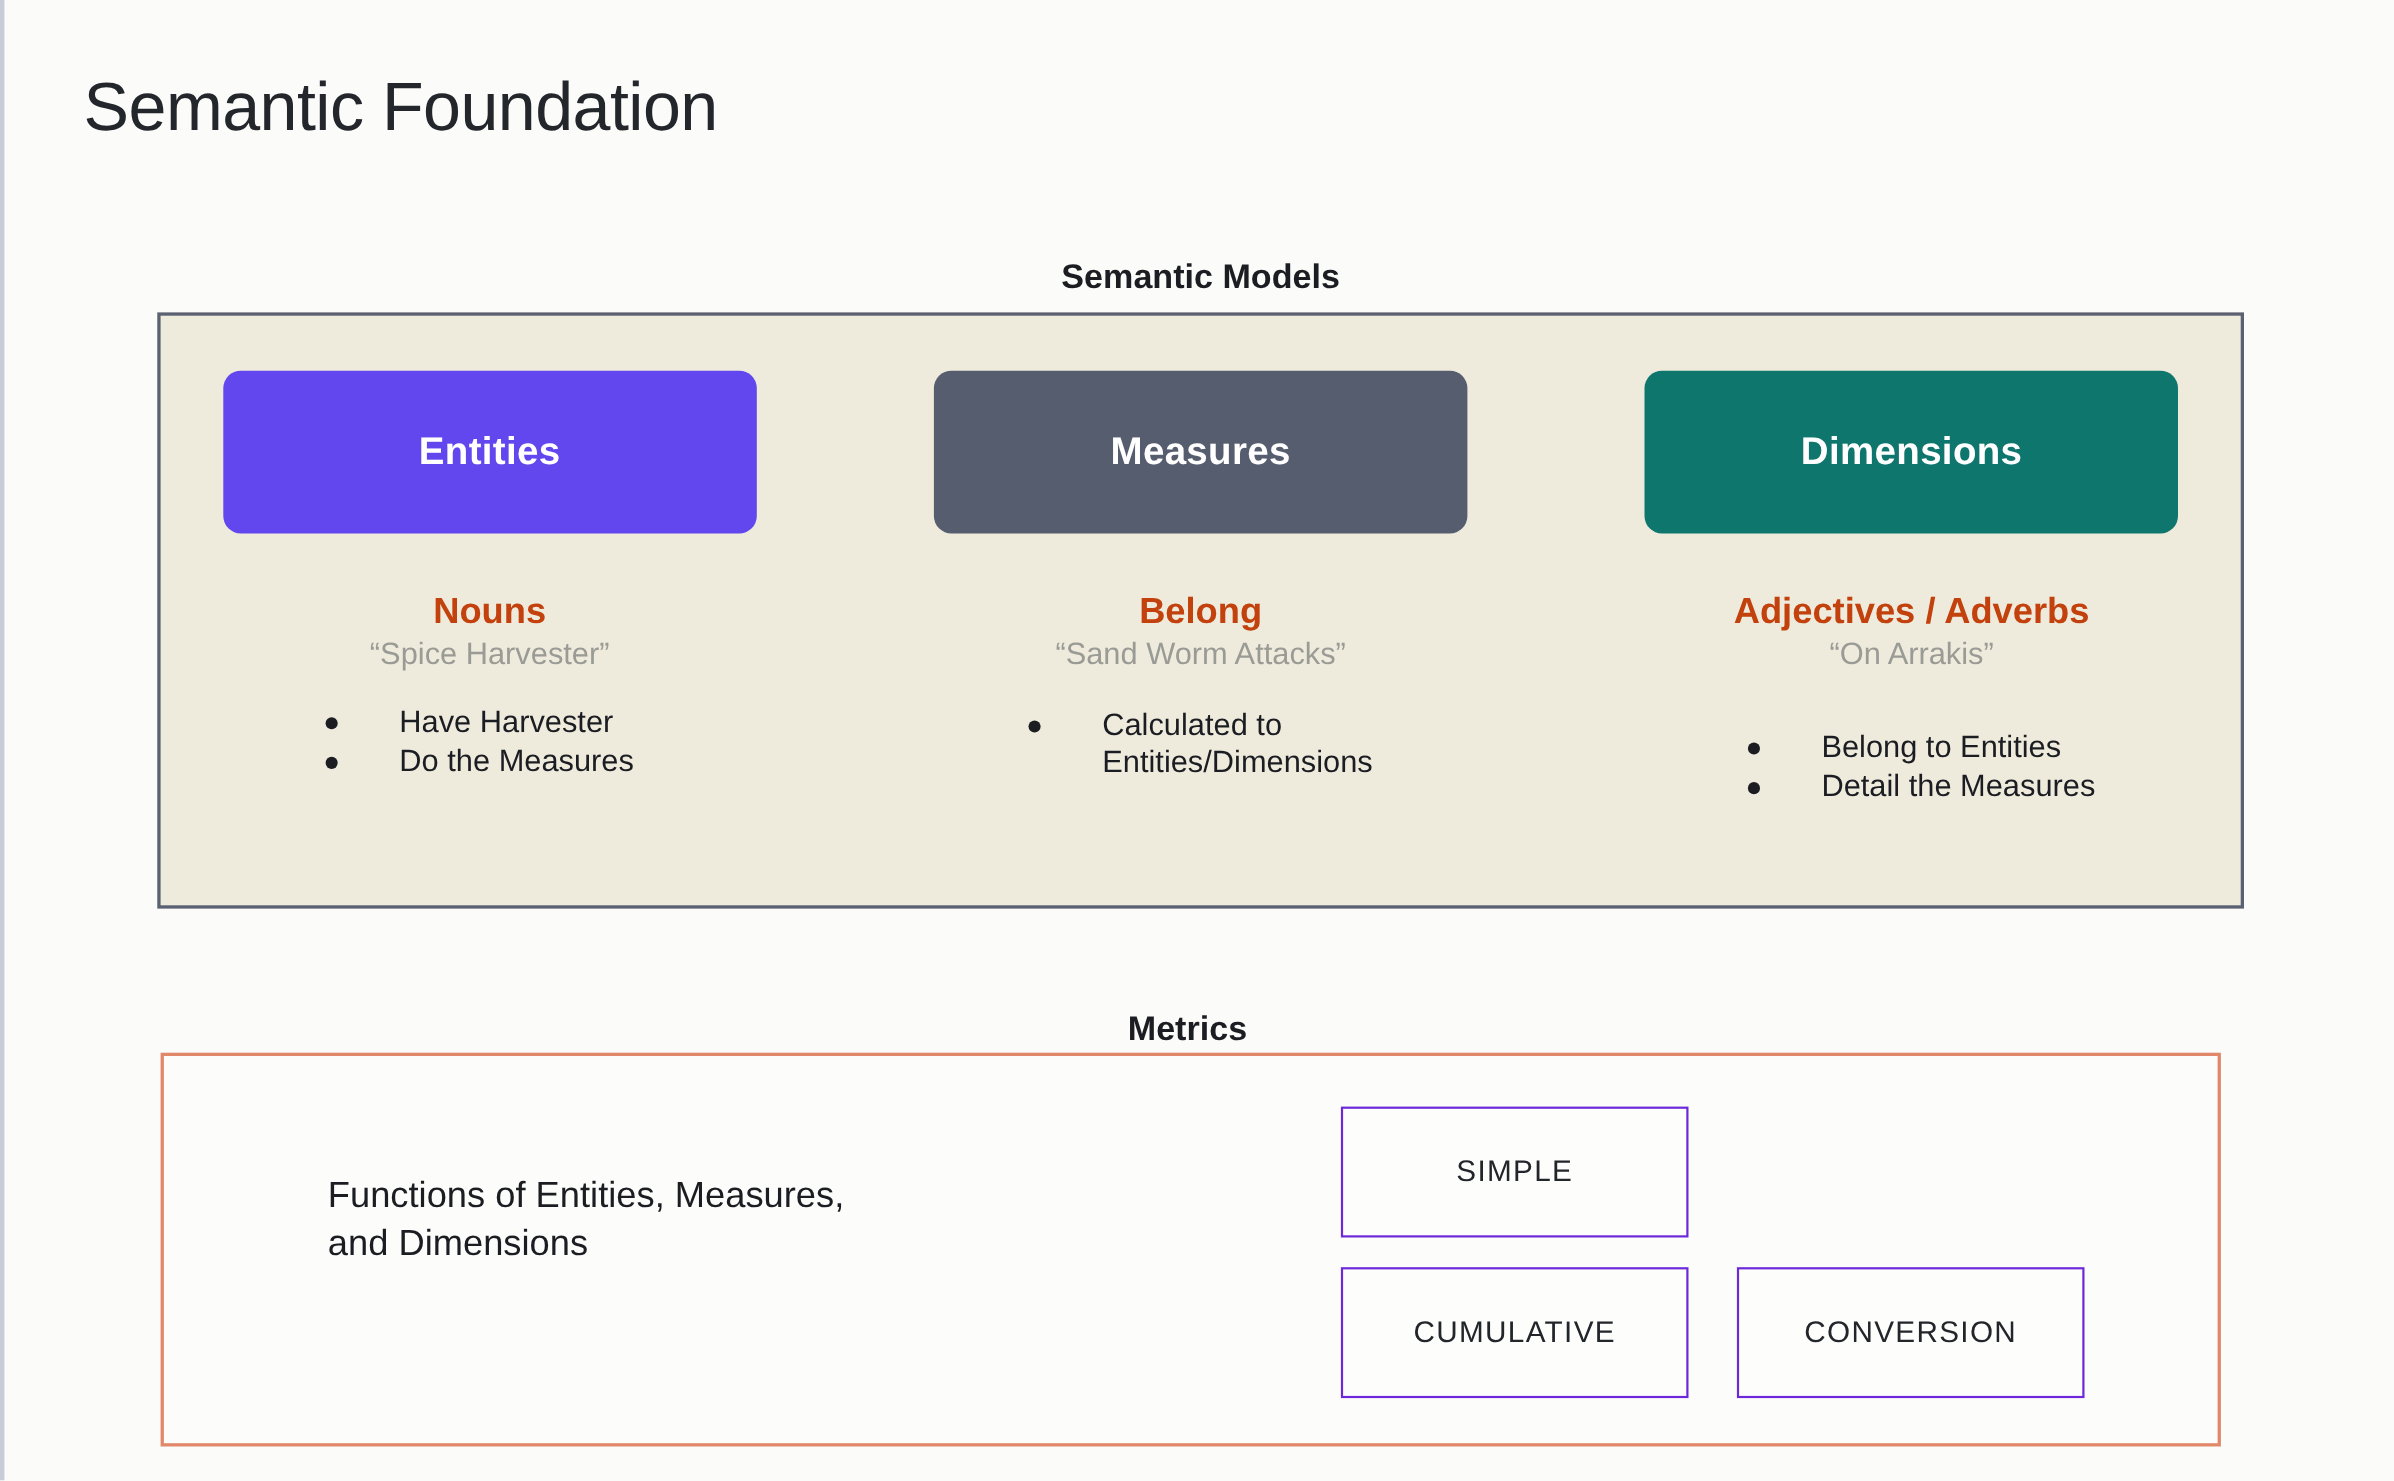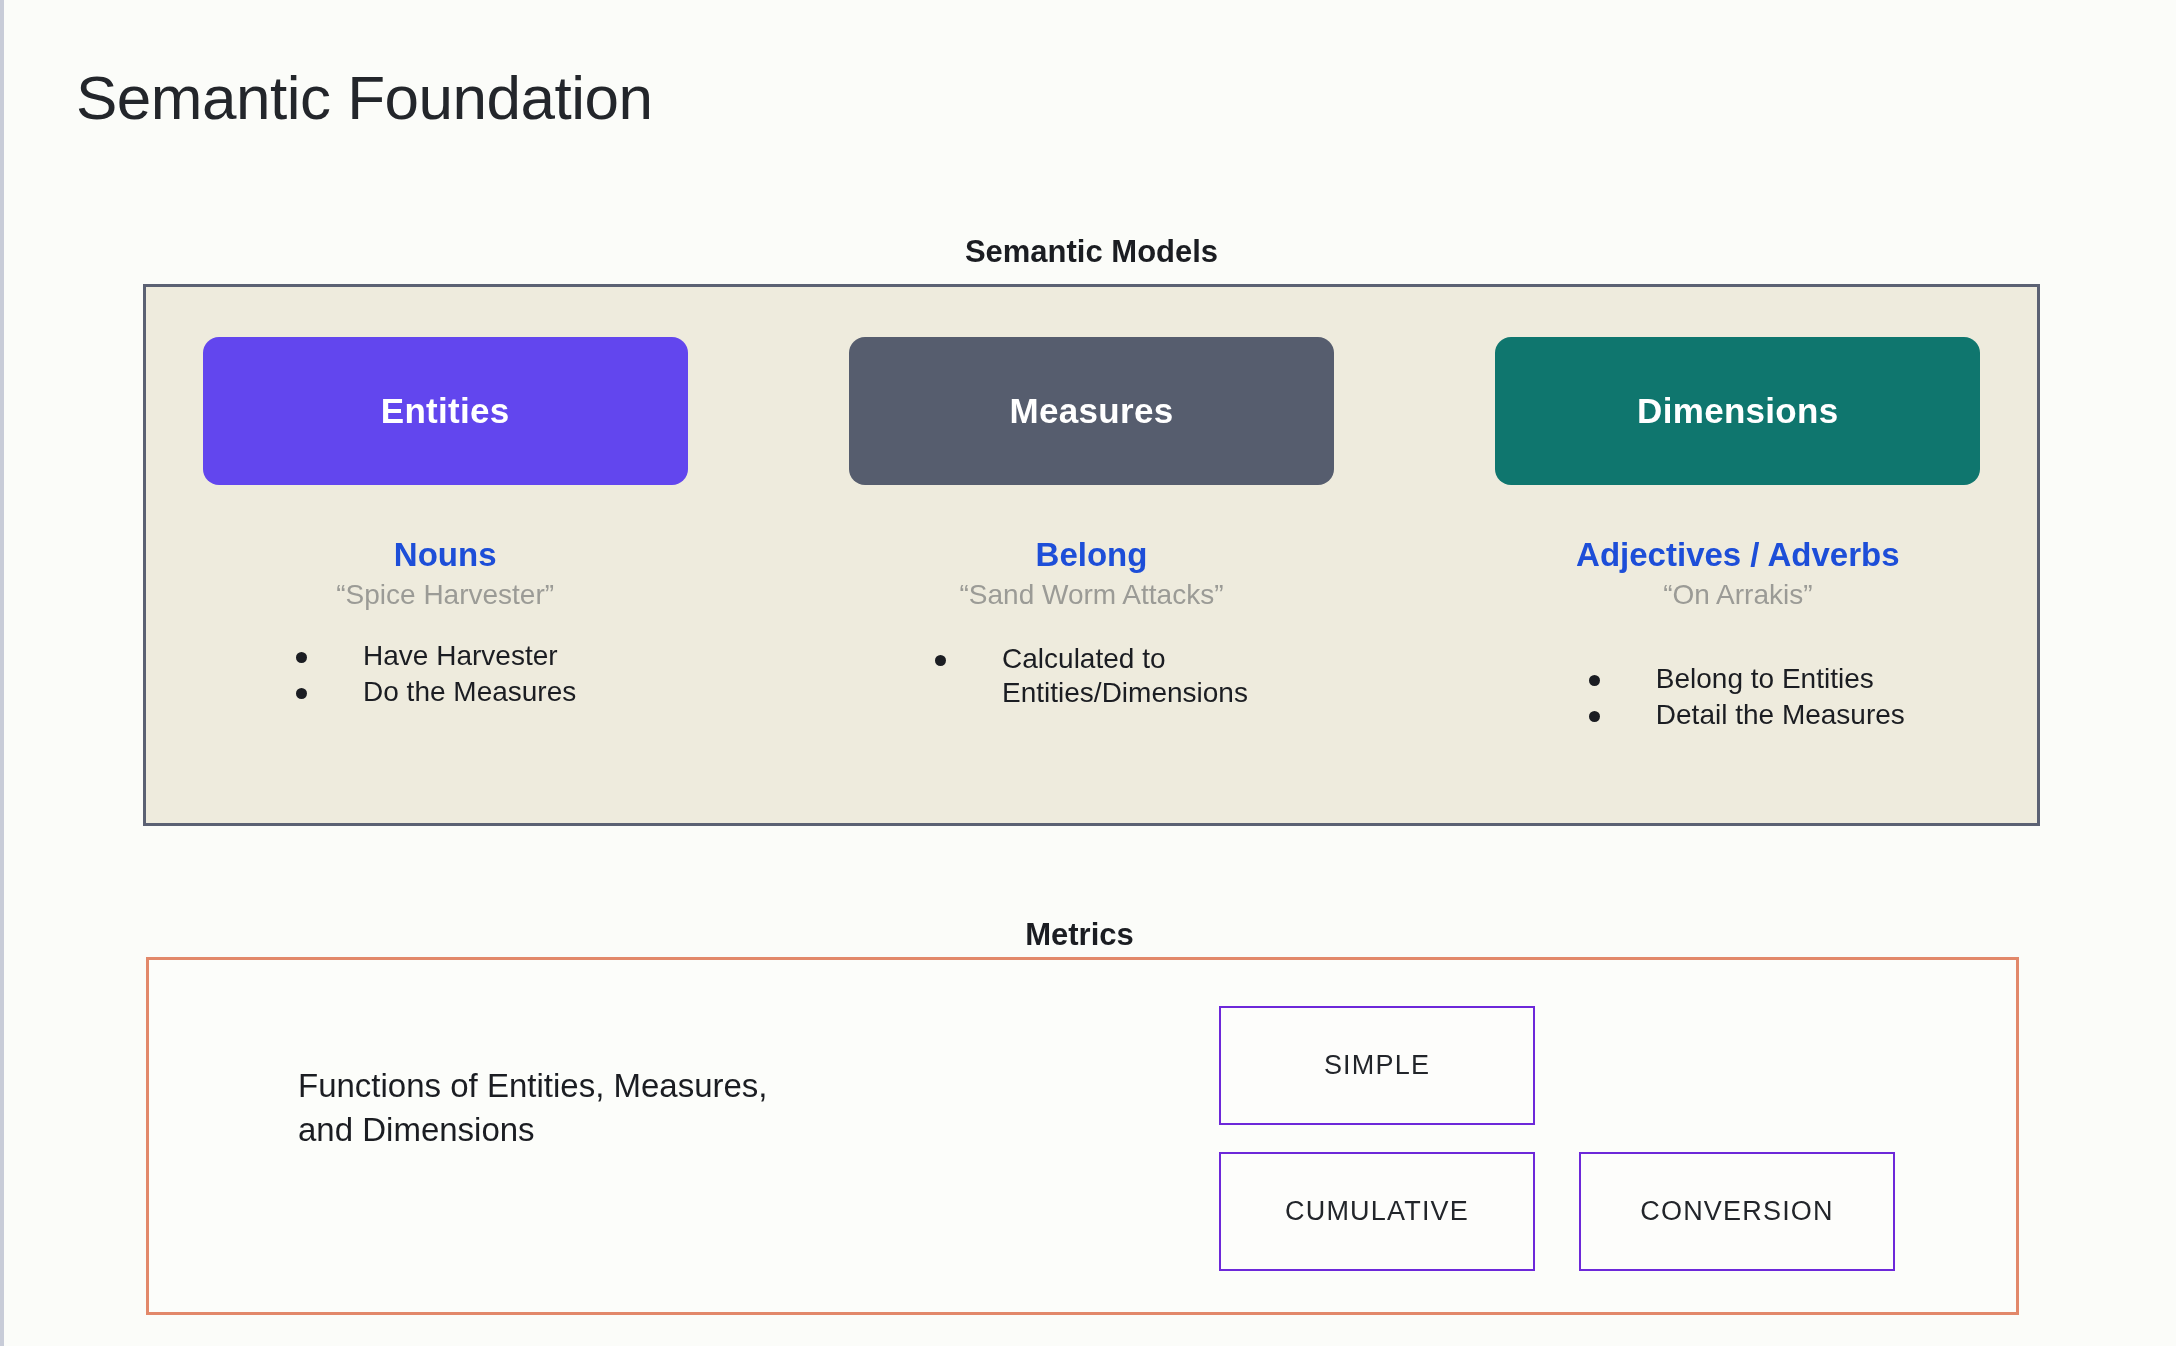--- a/index.html
+++ b/index.html
@@ -100,21 +100,21 @@
     letter-spacing: 0.3px;
   }
   .chip.entities   { background: #6246ee; }
   .chip.measures   { background: #565d6e; }
   .chip.dimensions { background: #0f766e; }
 
   .pos-label {
     margin-top: 53px;
     font-size: 33px;
     font-weight: 700;
-    color: #1d4ed8;
+    color: #c2410c;
     white-space: nowrap;
     text-align: center;
     line-height: 1.05;
   }
   .pos-example {
     margin-top: 6px;
     font-size: 28px;
     font-weight: 400;
     color: #9b9b96;
     white-space: nowrap;

